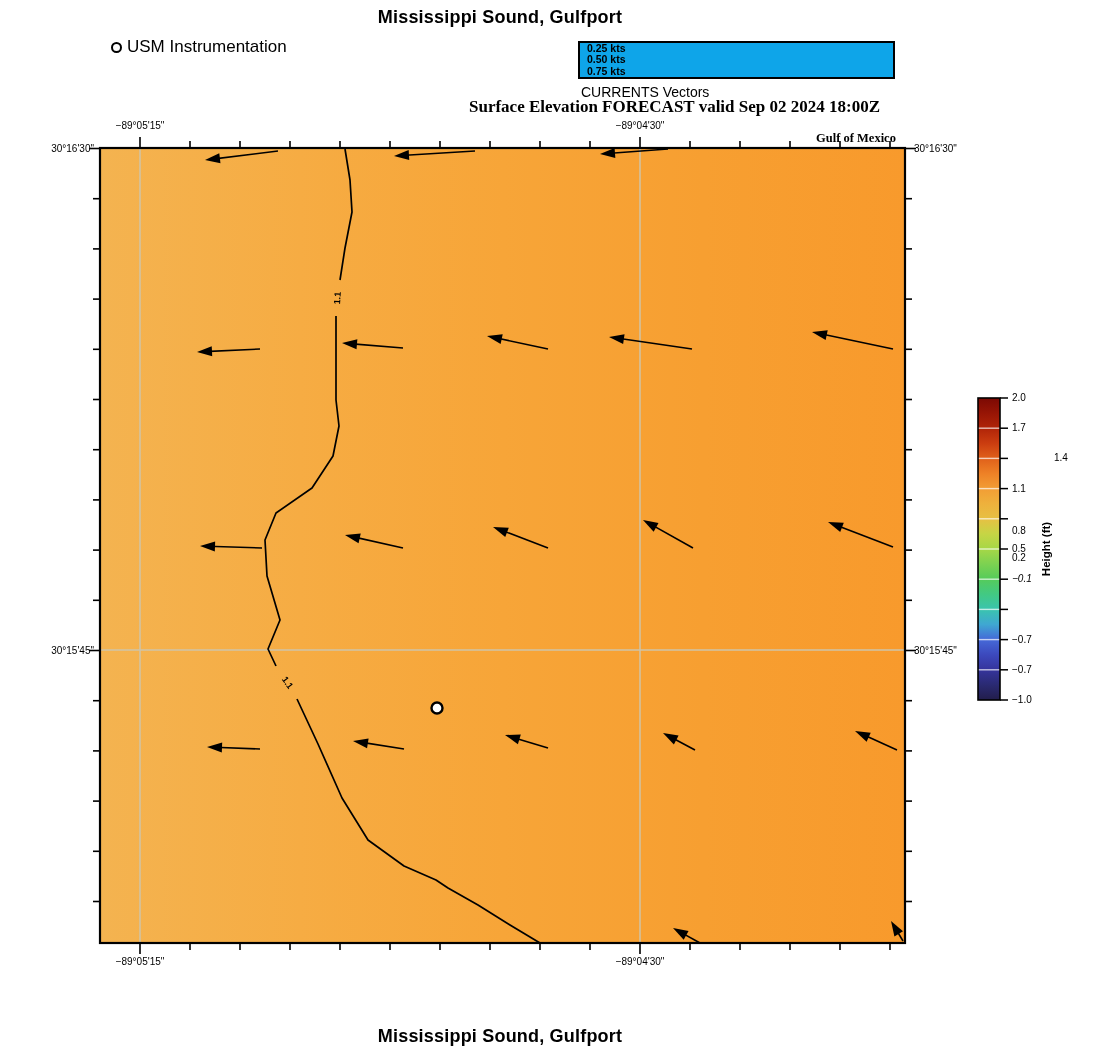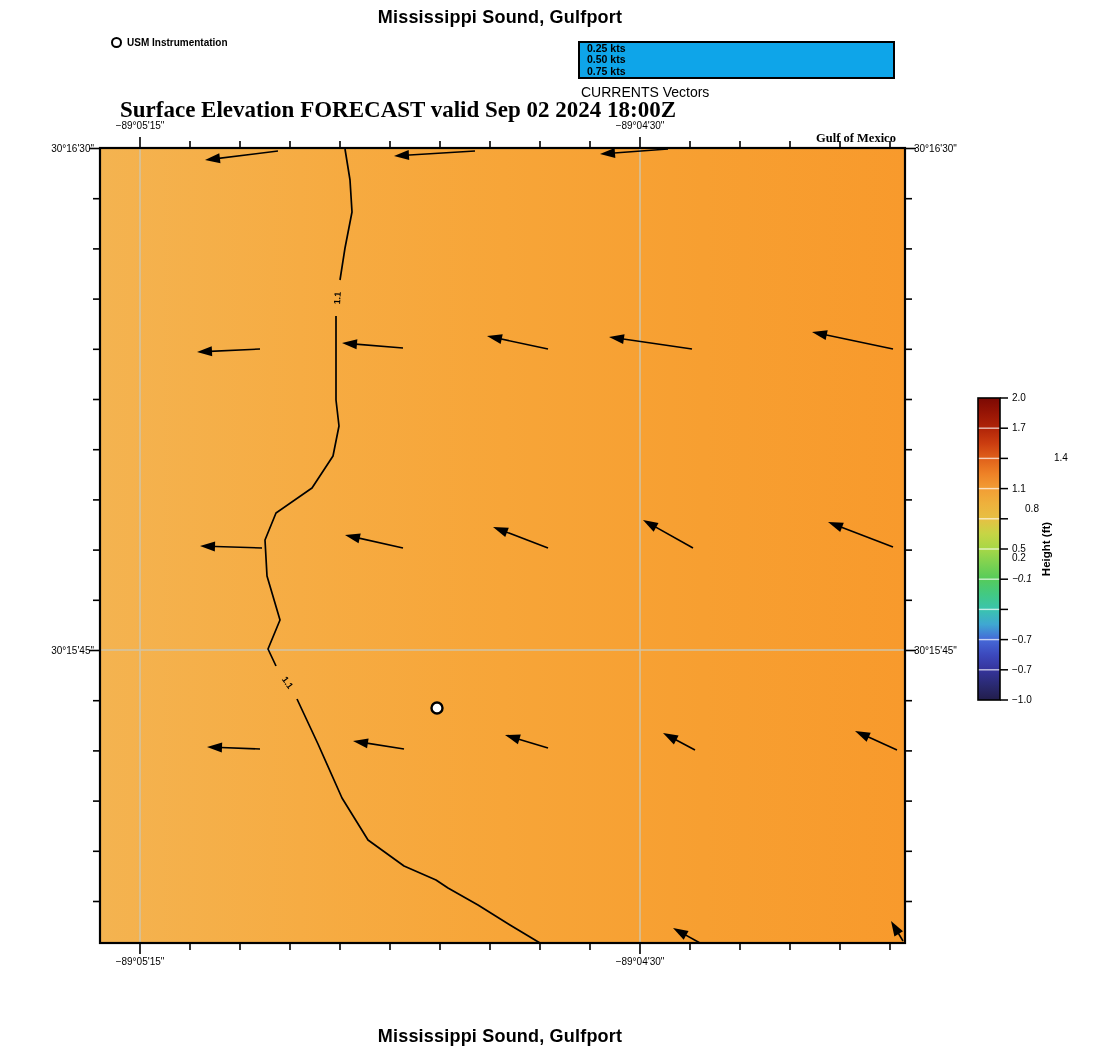--- a/index.html
+++ b/index.html
@@ -3,28 +3,28 @@
 <meta charset="utf-8">
 <style>
   html,body{margin:0;padding:0;background:#fff;}
   .canvas{position:relative;width:1100px;height:1050px;background:#ffffff;overflow:hidden;
           font-family:"Liberation Sans",sans-serif;color:#000;}
   .abs{position:absolute;}
   .title-top,.title-bottom{left:150px;width:700px;text-align:center;
         font-size:18px;font-weight:bold;letter-spacing:.2px;}
   .title-top{top:7px;}
   .title-bottom{top:1026px;}
-  .subtitle{left:120px;top:97px;width:760px;text-align:left;
-        font-family:"Liberation Serif",serif;font-size:23px;font-weight:bold;}
+  .subtitle{left:120px;top:97px;width:760px;text-align:right;
+        font-family:"Liberation Serif",serif;font-size:17px;font-weight:bold;}
   .gulf{left:801px;top:95px;width:110px;text-align:center;
         font-family:"Liberation Serif",serif;font-size:12.5px;font-weight:bold;margin-top:36px;}
   .usm{left:111px;top:37px;display:flex;align-items:center;gap:5px;}
   .usm-dot{display:inline-block;width:7px;height:7px;border:2.6px solid #000;
         border-radius:50%;background:#fff;}
-  .usm-label{font-size:10px;font-weight:bold;}
+  .usm-label{font-size:17px;font-weight:normal;}
   .vleg-box{left:578px;top:41px;width:313px;height:34px;border:2.5px solid #000;background:#0ea5e9;}
   .vleg-label{position:absolute;left:7px;font-size:10.5px;line-height:11.5px;font-weight:bold;}
   .vleg-label.l0{top:0px;}
   .vleg-label.l1{top:11px;}
   .vleg-label.l2{top:23px;text-align:right;}
   .currents-cap{left:581px;top:84px;font-size:14px;font-weight:normal;}
   .cb-title{left:1007px;top:542px;width:80px;height:14px;text-align:center;
         font-size:11.5px;font-weight:bold;transform:rotate(-90deg);}
   .axis-label{position:absolute;font-size:10px;white-space:nowrap;}
   .cb-tick-label{position:absolute;left:1012px;width:40px;font-size:10px;}
@@ -241,21 +241,21 @@
       <div class="axis-label" style="left: 18px; top: 142.5px; width: 76px; text-align: right;">30°16'30"</div>
       <div class="axis-label" style="left: 914px; top: 142.5px; width: 76px; text-align: left;">30°16'30"</div>
       <div class="axis-label" style="left: 18px; top: 644.5px; width: 76px; text-align: right;">30°15'45"</div>
       <div class="axis-label" style="left: 914px; top: 644.5px; width: 76px; text-align: left;">30°15'45"</div>
     </div>
   <div class="overlay" id="cb-labels">
       <div class="cb-tick-label" style="top: 392px;">2.0</div>
       <div class="cb-tick-label" style="top: 422.2px;">1.7</div>
       <div class="cb-tick-label" style="top: 452.4px; margin-left: 42px;">1.4</div>
       <div class="cb-tick-label" style="top: 482.6px;">1.1</div>
-      <div class="cb-tick-label" style="top: 503px; text-align: center;">0.8</div>
+      <div class="cb-tick-label" style="top: 525px;">0.8</div>
       <div class="cb-tick-label" style="top: 543px;">0.5</div>
       <div class="cb-tick-label" style="top: 552px;">0.2</div>
       <div class="cb-tick-label" style="top: 573px; font-style: italic;">−0.1</div>
       <div class="cb-tick-label" style="top: 633.6px;">−0.7</div>
       <div class="cb-tick-label" style="top: 663.8px;">−0.7</div>
       <div class="cb-tick-label" style="top: 694px;">−1.0</div>
     </div>
 
   <div class="abs cb-title">Height (ft)</div>
 

